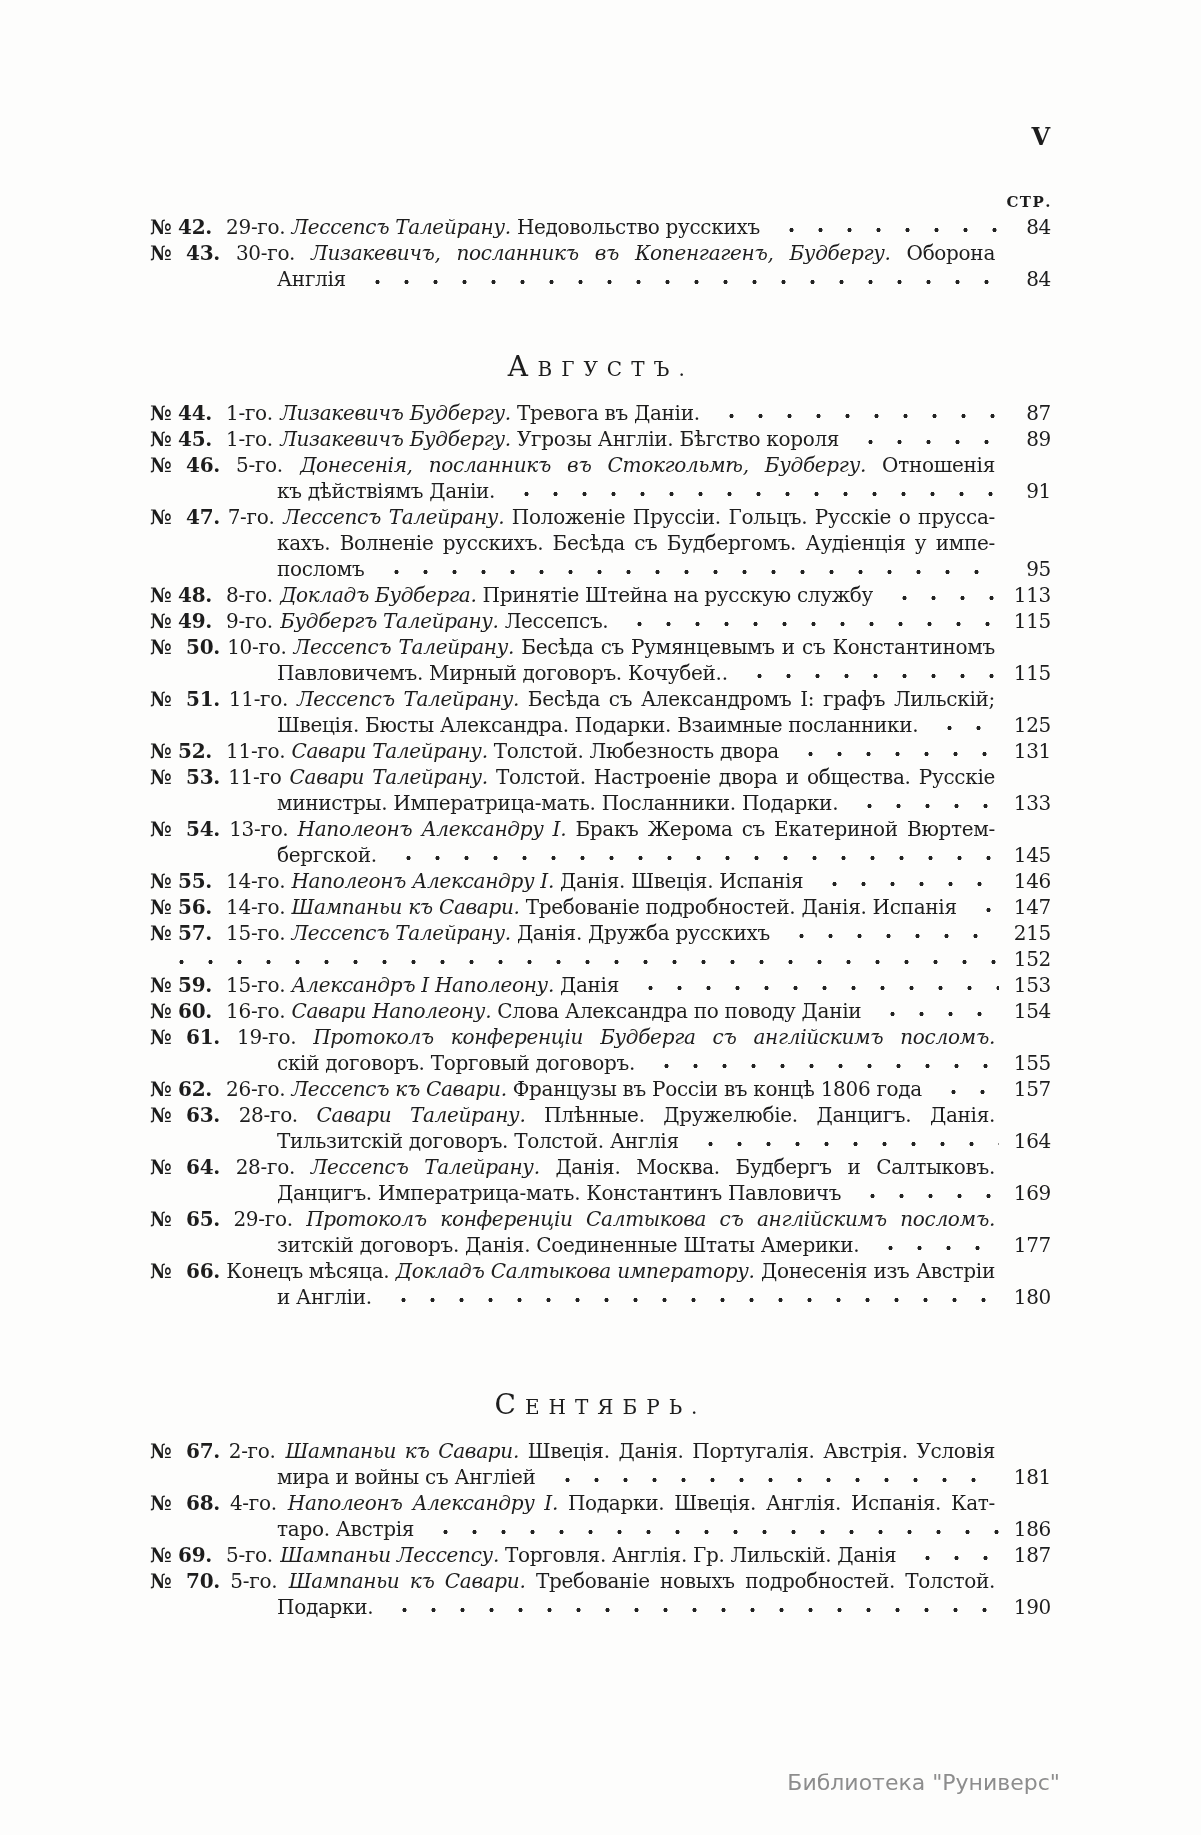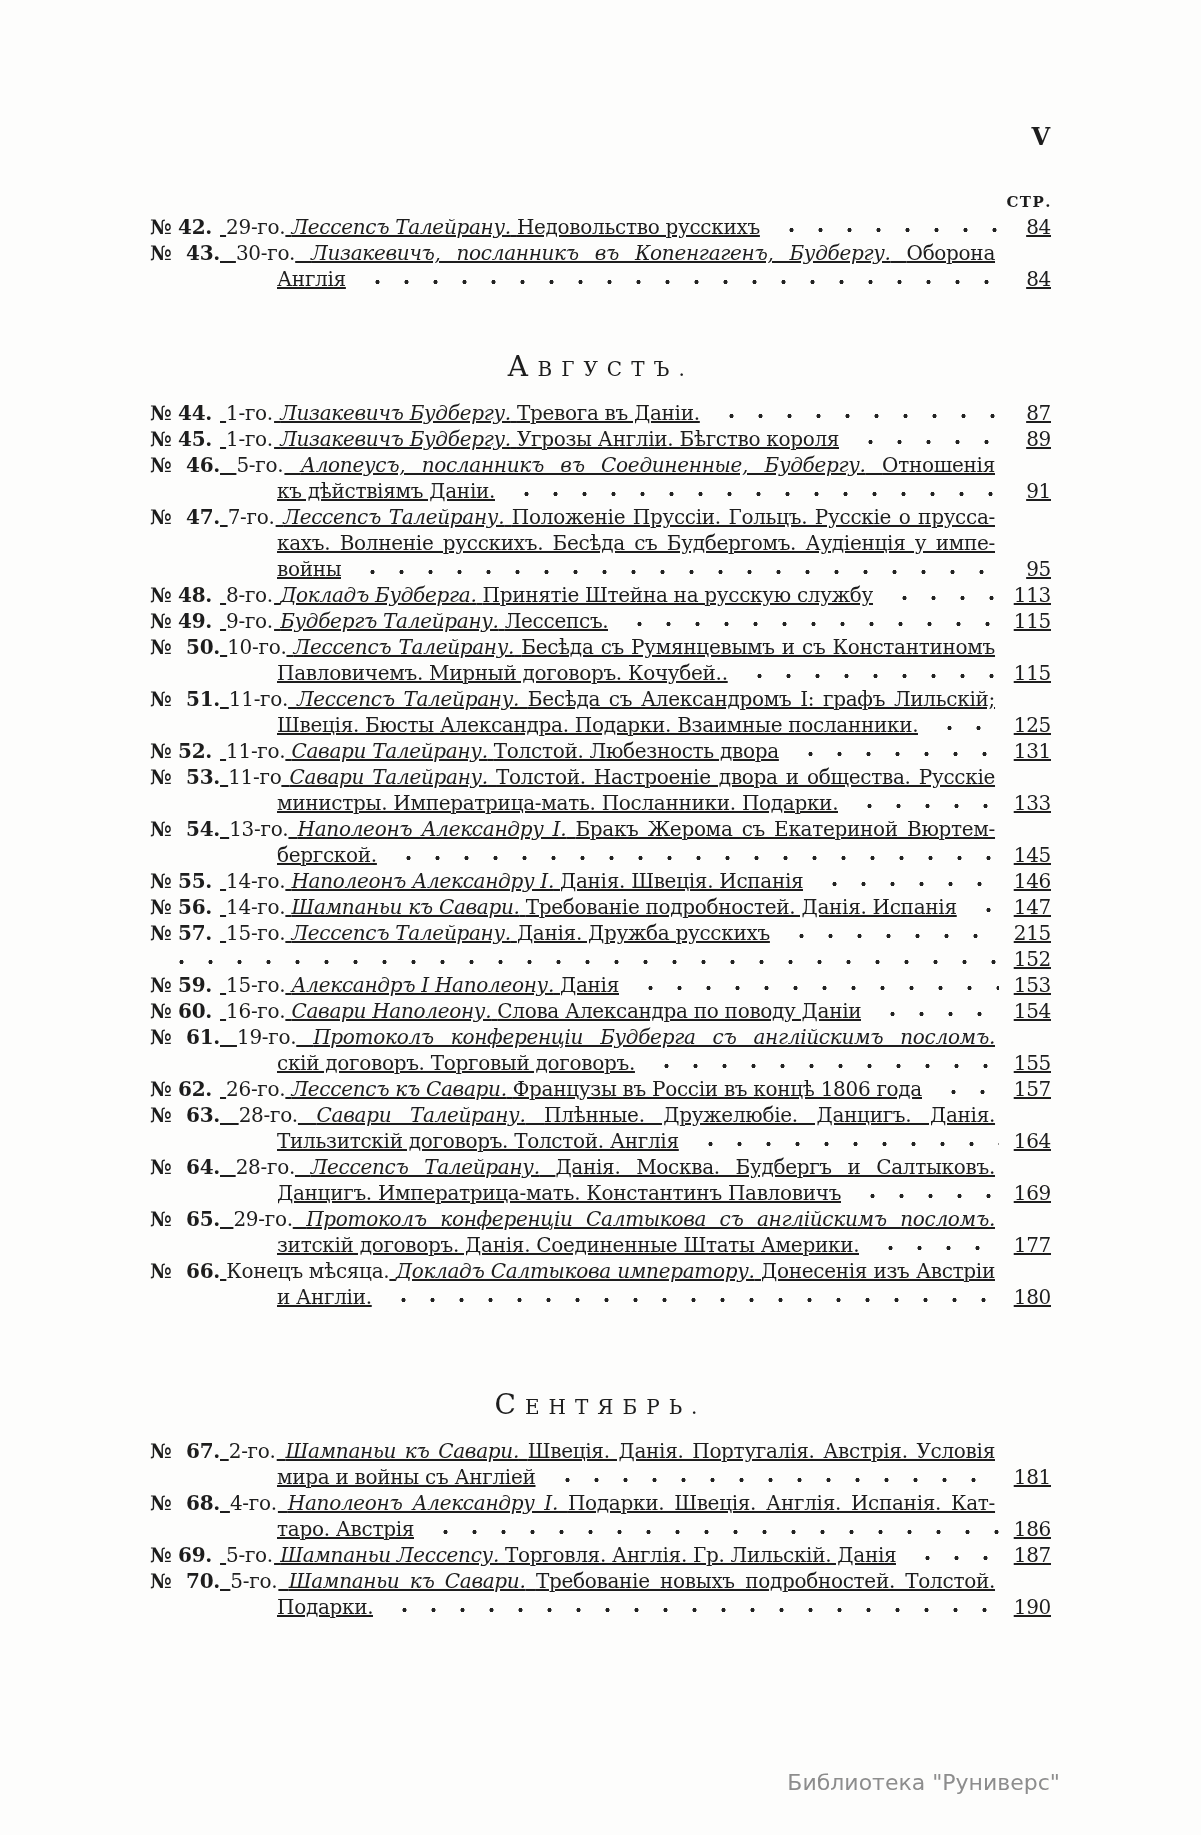--- a/index.html
+++ b/index.html
@@ -21,21 +21,21 @@
     position:absolute; left:150px; top:214px; width:901px;
     font-size:20px; line-height:26px; letter-spacing:-0.3px;
   }
   h2.month {
     margin:58px 0 14px; font-weight:normal;
     text-align:center; text-transform:uppercase;
     font-size:20px; letter-spacing:9px; line-height:34px;
   }
   h2.month::first-letter { font-size:28px; }
   h2.month:nth-of-type(2) { margin:78px 0 14px; }
-  .entry { margin:0;text-decoration:underline; }
+  .entry { margin:0; }
   .line { min-height:26px; }
   .line.just {
     text-align:justify; text-align-last:justify;
     padding-right:56px; max-height:26px; overflow:hidden;
   }
   .line.cont { padding-left:127px; }
   .line.pgline { display:flex; align-items:baseline; }
   .pgline .lt { white-space:pre; flex:0 1 auto; overflow:hidden; }
   .num { font-weight:bold; display:inline-block; min-width:70px; }
   .date { display:inline-block; min-width:48px; font-style:normal; }
@@ -84,32 +84,32 @@
         </div>
       </div>
       <div class="entry">
         <div class="line pgline">
           <span class="lt"><span class="num">№ 45.</span> <span class="date">1-го.</span> <em class="snd">Лизакевичъ Будбергу.</em> <span class="txt">Угрозы Англіи. Бѣгство короля</span></span>
           <span class="leader"></span>
           <span class="pg">89</span>
         </div>
       </div>
       <div class="entry">
-        <div class="line just"><span class="num">№ 46.</span> <span class="date">5-го.</span> <em class="snd">Алопеусъ, посланникъ въ Соединенные, Будбергу.</em> <span class="txt">Отношенія Швеціи</span></div>
+        <div class="line just"><span class="num">№ 46.</span> <span class="date">5-го.</span> <em class="snd">Донесенія, посланникъ въ Стокгольмѣ, Будбергу.</em> <span class="txt">Отношенія Швеціи</span></div>
         <div class="line pgline cont">
           <span class="lt"><span class="txt">къ дѣйствіямъ Даніи.</span></span>
           <span class="leader"></span>
           <span class="pg">91</span>
         </div>
       </div>
       <div class="entry">
         <div class="line just"><span class="num">№ 47.</span> <span class="date">7-го.</span> <em class="snd">Лессепсъ Талейрану.</em> <span class="txt">Положеніе Пруссіи. Гольцъ. Русскіе о прусса-</span></div>
         <div class="line just cont"><span class="txt">кахъ. Волненіе русскихъ. Бесѣда съ Будбергомъ. Аудіенція у импе-</span></div>
         <div class="line pgline cont">
-          <span class="lt"><span class="txt">войны</span></span>
+          <span class="lt"><span class="txt">посломъ</span></span>
           <span class="leader"></span>
           <span class="pg">95</span>
         </div>
       </div>
       <div class="entry">
         <div class="line pgline">
           <span class="lt"><span class="num">№ 48.</span> <span class="date">8-го.</span> <em class="snd">Докладъ Будберга.</em> <span class="txt">Принятіе Штейна на русскую службу</span></span>
           <span class="leader"></span>
           <span class="pg">113</span>
         </div>

